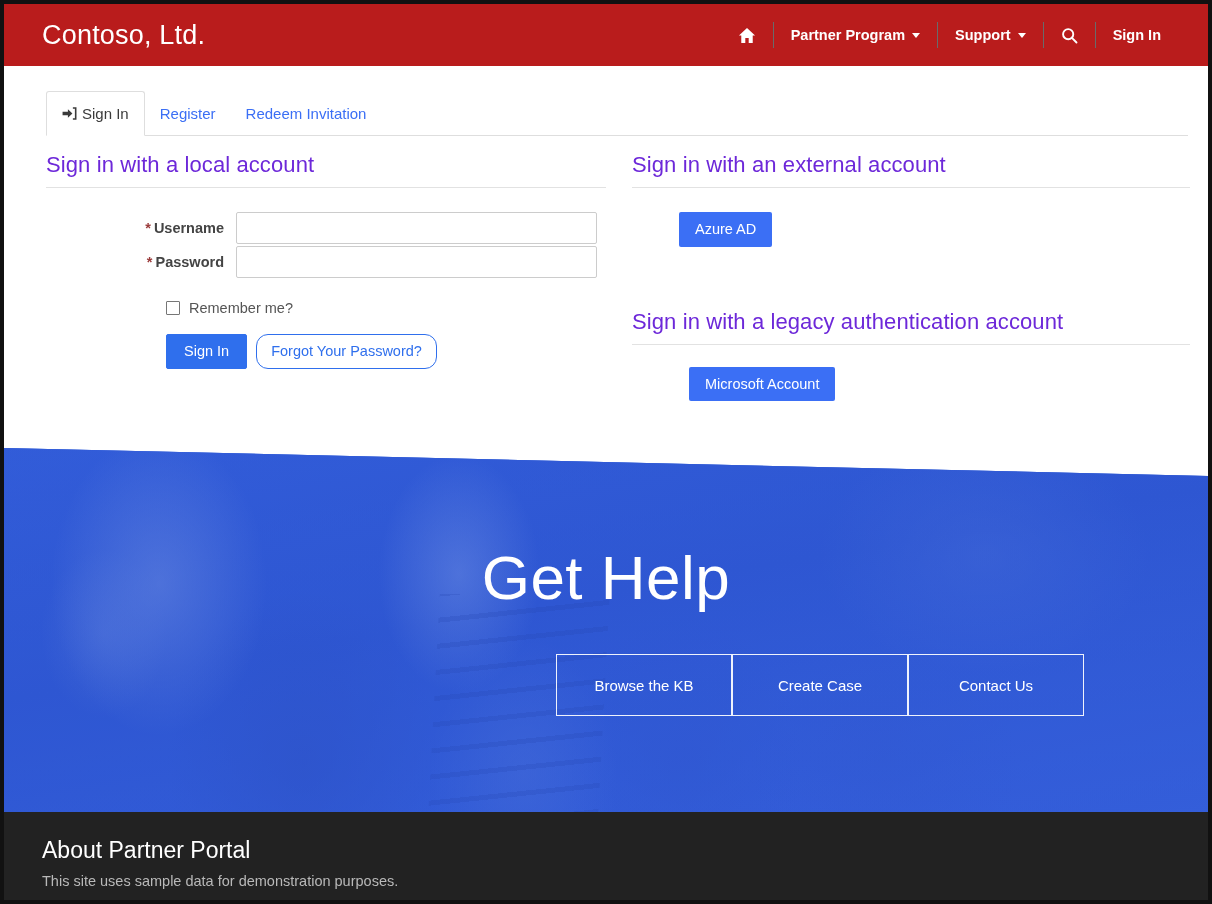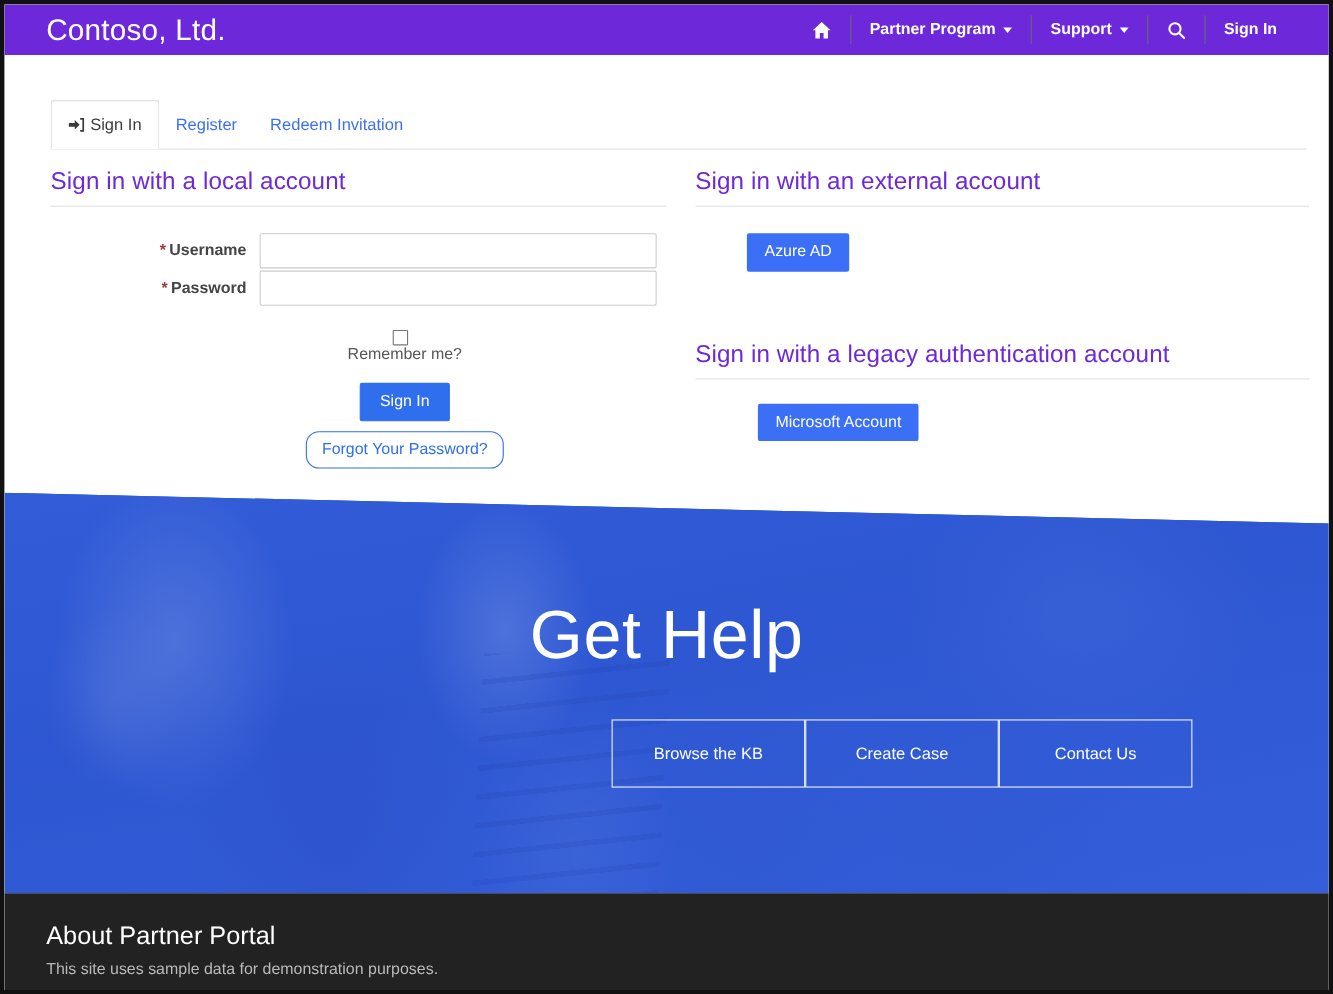--- a/index.html
+++ b/index.html
@@ -16,22 +16,22 @@
     width: 1212px; height: 904px;
     background: #ffffff;
     border: 4px solid #111111;
     overflow: hidden;
   }
 
   
   .navbar {
     position: absolute;
     left: 0; top: 0;
-    width: 1204px; height: 46px;
-    background: #6d28d9;
+    width: 1204px; height: 62px;
+    background: #b91c1c;
     display: flex;
     align-items: center;
   }
   .brand {
     margin-left: 38px;
     color: #ffffff;
     font-size: 27px;
     font-weight: 300;
     letter-spacing: .2px;
     white-space: nowrap;
@@ -134,21 +134,21 @@
     border: 1px solid #cccccc;
     border-radius: 2px;
     background: #ffffff;
     font-size: 14px;
     padding: 0 8px;
     color: #333333;
     outline: none;
     font-family: "Liberation Sans", sans-serif;
   }
 
-  .offset { margin-left: 84px; flex-direction: column; }
+  .offset { margin-left: 120px; }
 
   .check-row {
     display: flex;
     align-items: center;
     margin-top: 22px;
     margin-bottom: 18px;
   }
   .cbox {
     width: 14px; height: 14px;
     border: 1px solid #767676;

